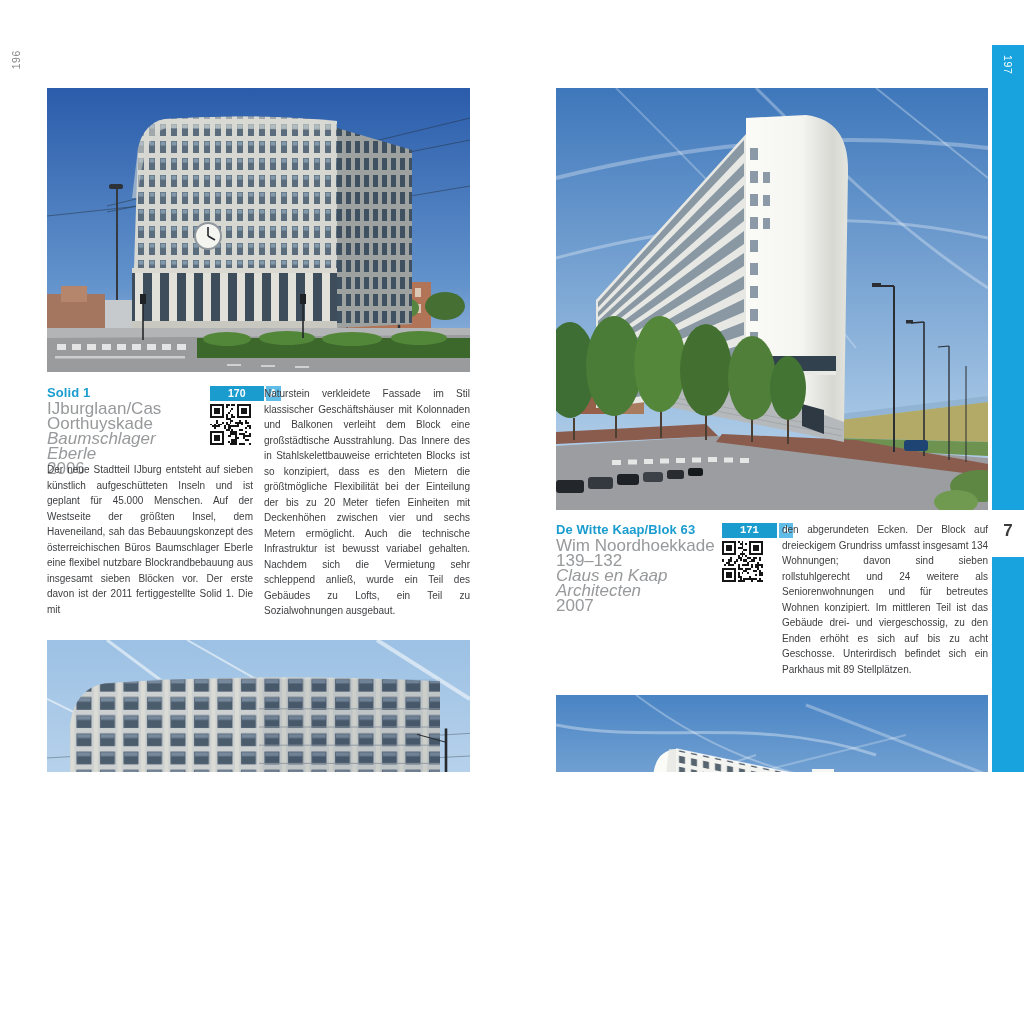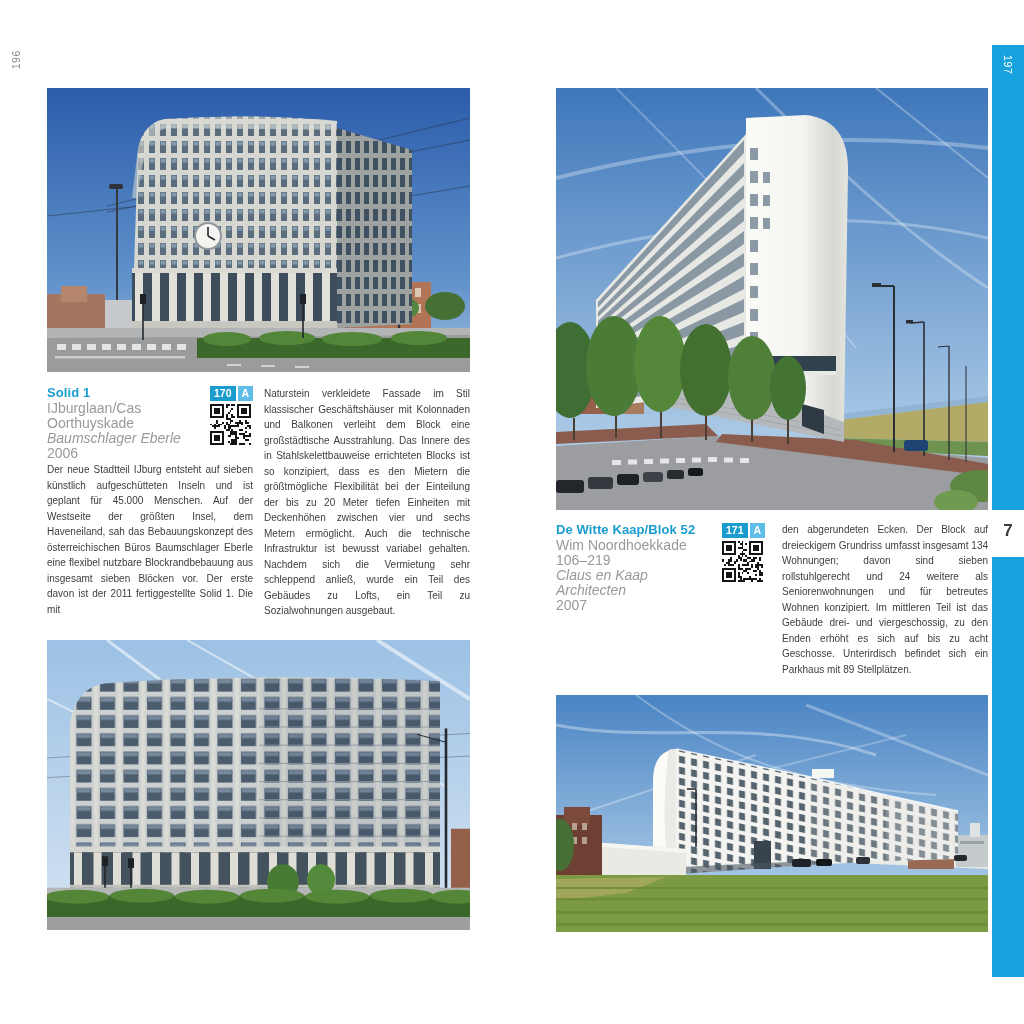--- a/index.html
+++ b/index.html
@@ -1,26 +1,26 @@
 <!DOCTYPE html>
 <html lang="de" style="--accent: #1b9ccf; --accent-light: #5fbde8; --bar: #18a3de; --body-text: #3c3d3f; --muted: #97999b;"><head>
 <meta charset="utf-8">
 <style>
   html,body{margin:0;padding:0;background:#ffffff;}
   body{width:1024px;height:1024px;position:relative;font-family:"Liberation Sans",sans-serif;color:var(--body-text,#3c3d3f);}
-  .spread{position:absolute;inset:0;width:1024px;height:1024px;overflow:hidden;background:#fff;}
+  .spread{position:absolute;inset:0;width:1024px;height:772px;overflow:hidden;background:#fff;}
   .abs{position:absolute;}
   .photo{position:absolute;overflow:hidden;background:#dfe6ee;}
   .photo svg{display:block;}
   .entry-title{font-weight:bold;font-size:13px;letter-spacing:0.1px;color:var(--accent,#1b9ccf);}
-  .entry-meta{font-size:14px;line-height:15px;color:var(--muted,#97999b);}
+  .entry-meta{font-size:17px;line-height:15px;color:var(--muted,#97999b);}
   .entry-meta .architect-line{font-style:italic;}
   .body-text{font-size:10px;line-height:15.5px;text-align:justify;color:var(--body-text,#3c3d3f);hyphens:auto;-webkit-hyphens:auto;}
   .ref-badge{display:flex;height:15px;line-height:15px;font-size:10.5px;font-weight:bold;color:#fff;}
-  .ref-num{background:var(--accent,#1b9ccf);padding:0 4px;}
+  .ref-num{background:var(--accent,#1b9ccf);padding:0 18px;}
   .ref-letter{background:var(--accent-light,#5fbde8);margin-left:2px;padding:0 4px;}
   .qr{width:41px;height:41px;}
   .qr svg{width:41px;height:41px;display:block;}
   .bar{position:absolute;left:992px;width:32px;background:var(--bar,#18a3de);}
   .bar-top{top:45px;height:465px;display:flex;justify-content:center;align-items:flex-start;}
   .bar-bottom{top:557px;height:420px;}
   .pagenum-right{writing-mode:vertical-rl;font-size:10.5px;letter-spacing:0.6px;color:#ffffff;padding-top:10px;}
   .pagenum-left{position:absolute;left:10px;top:50px;writing-mode:vertical-rl;transform:rotate(180deg);font-size:10.5px;letter-spacing:0.6px;color:#85878a;}
   .chapter-tab{position:absolute;left:992px;top:521px;width:32px;text-align:center;font-size:17px;font-weight:bold;color:#3a3b3d;}
 </style>
@@ -503,27 +503,27 @@
           <rect x="132" y="380" width="15" height="8" rx="2.5" fill="#16191c"></rect>
         <rect x="348" y="352" width="24" height="11" rx="3" fill="#1d4472"></rect>
       </g>
       <g>
         <ellipse cx="424" cy="398" rx="30" ry="16" fill="#5d8743"></ellipse>
           <ellipse cx="400" cy="414" rx="22" ry="12" fill="#6f9a50"></ellipse>
       </g>
     </svg>
   </div>
 
-  <div class="abs entry-title" style="left:556px;top:522px;">De Witte Kaap/Blok 52</div>
+  <div class="abs entry-title" style="left:556px;top:522px;">De Witte Kaap/Blok 63</div>
   <div class="abs entry-meta" style="left:556px;top:538px;width:164px;">
-    <div class="address-line">Wim Noordhoekkade 106–219</div>
+    <div class="address-line">Wim Noordhoekkade 139–132</div>
     <div class="architect-line">Claus en Kaap Architecten</div>
     <div class="year-line">2007</div>
   </div>
-  <div class="abs ref-badge" style="left:722px;top:523px;">
+  <div class="abs ref-badge" style="left:722px;top:523px;font-family:Liberation Mono, monospace;">
     <span class="ref-num">171</span>
     <span class="ref-letter">A</span>
   </div>
   <div class="abs qr" style="left:722px;top:541px;">
       <svg viewBox="0 0 21 21" shape-rendering="crispEdges">
         <rect width="21" height="21" fill="#fff"></rect>
         <rect x="8" y="0" width="1" height="1" fill="#151515"></rect>
         <rect x="10" y="0" width="1" height="1" fill="#151515"></rect>
         <rect x="9" y="1" width="1" height="1" fill="#151515"></rect>
         <rect x="10" y="1" width="1" height="1" fill="#151515"></rect>

